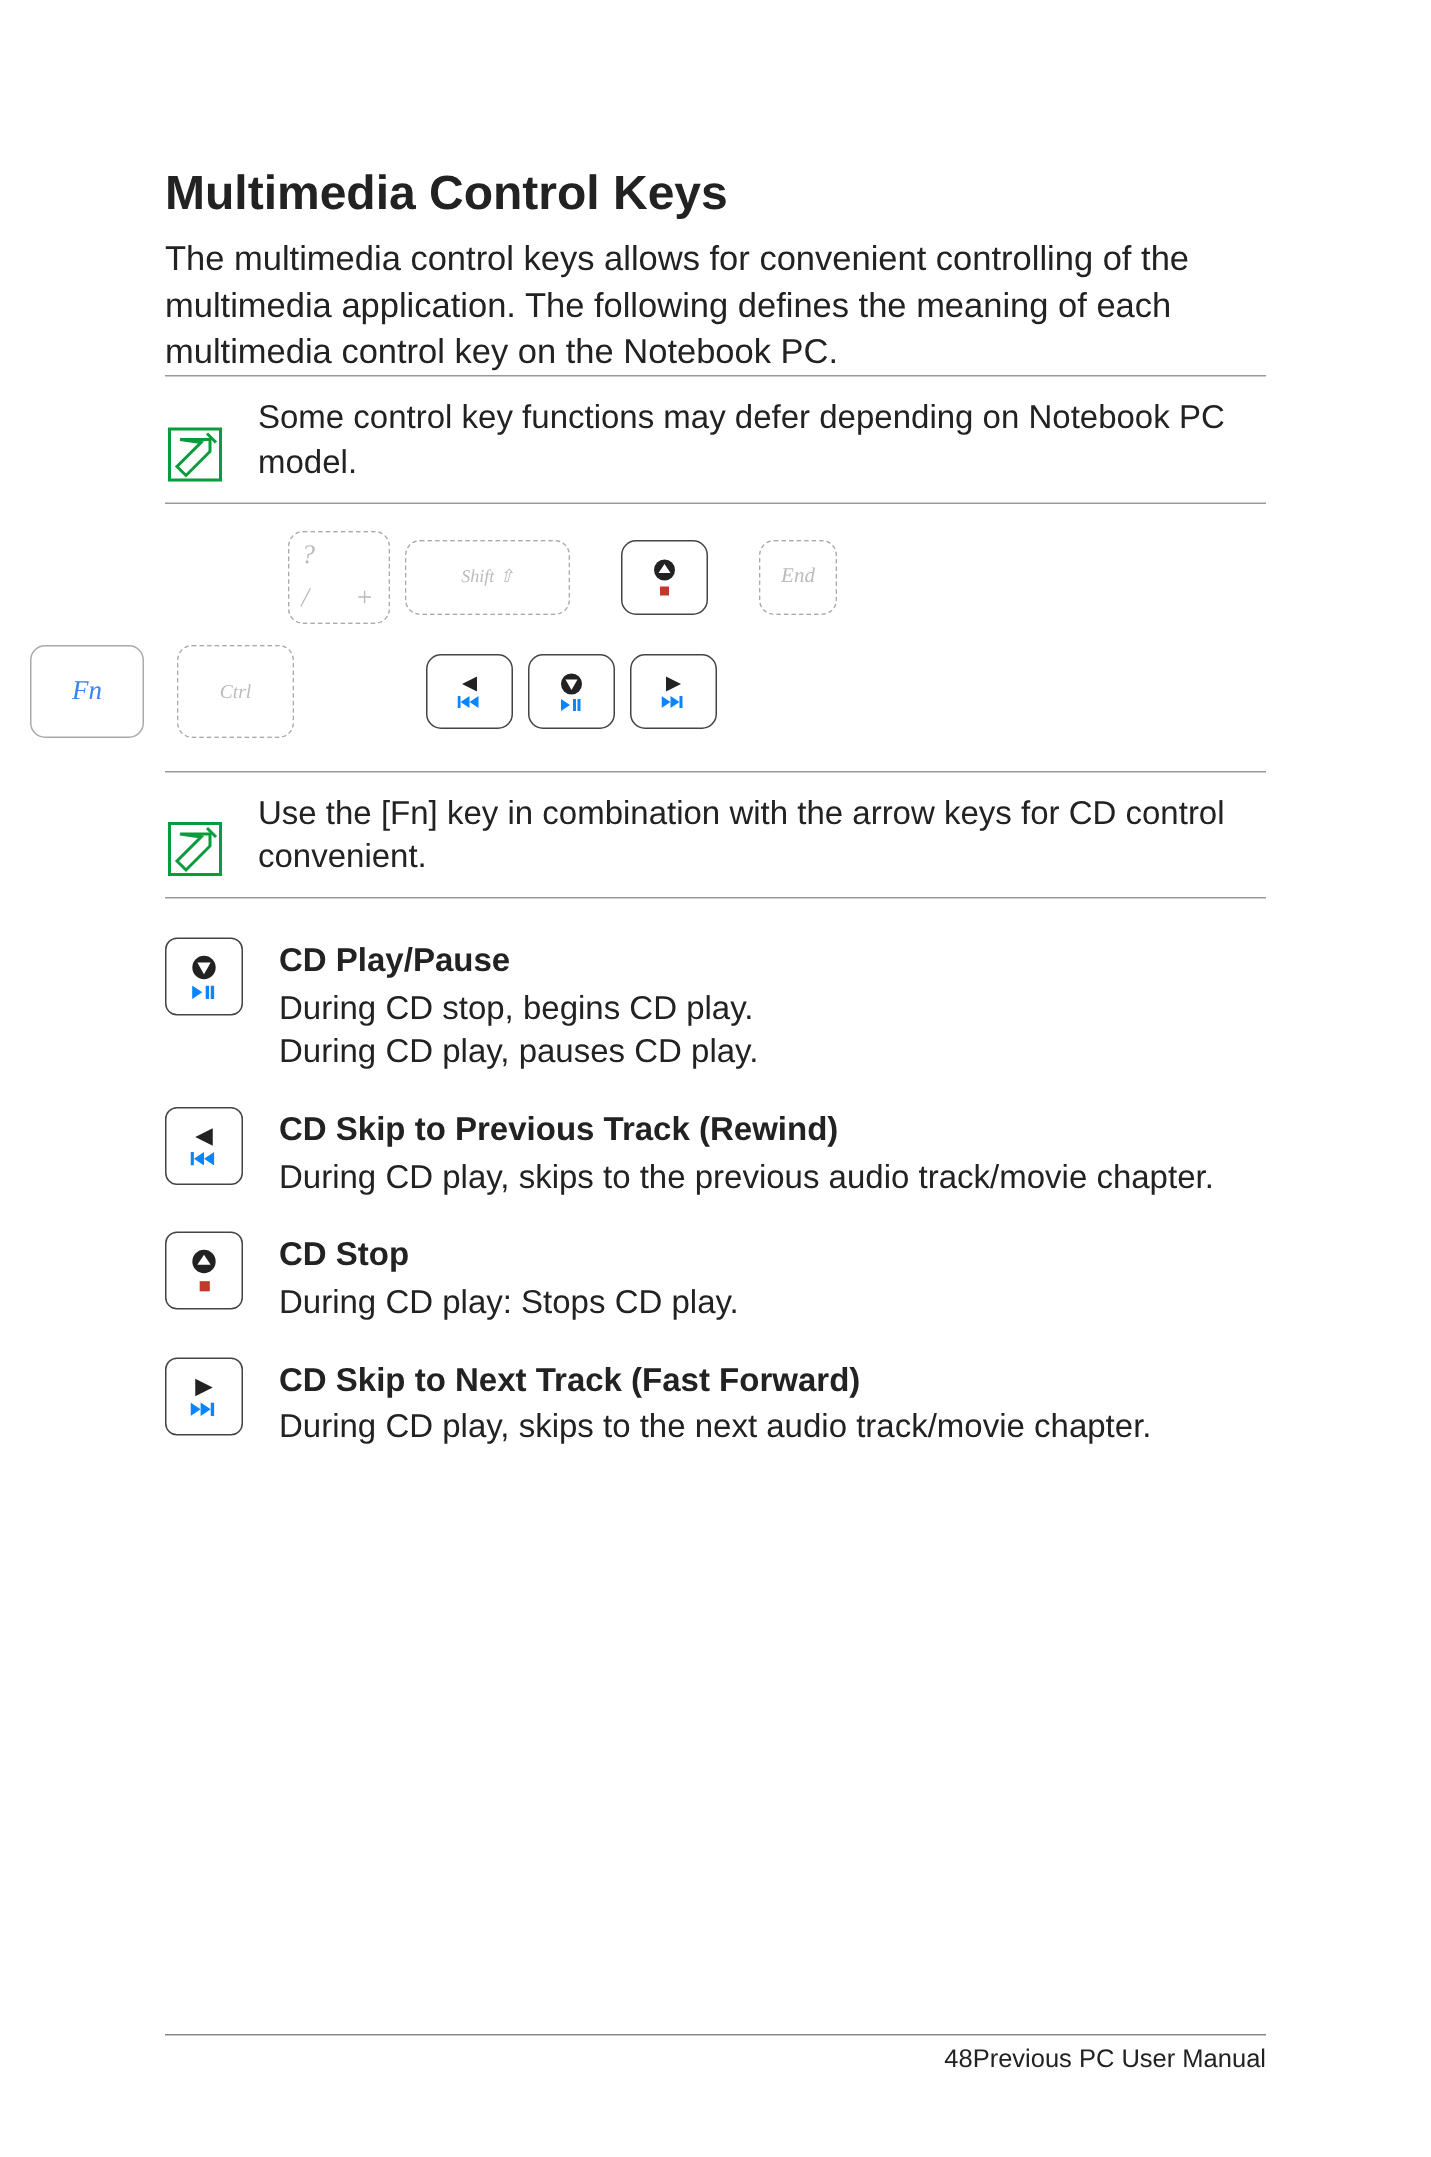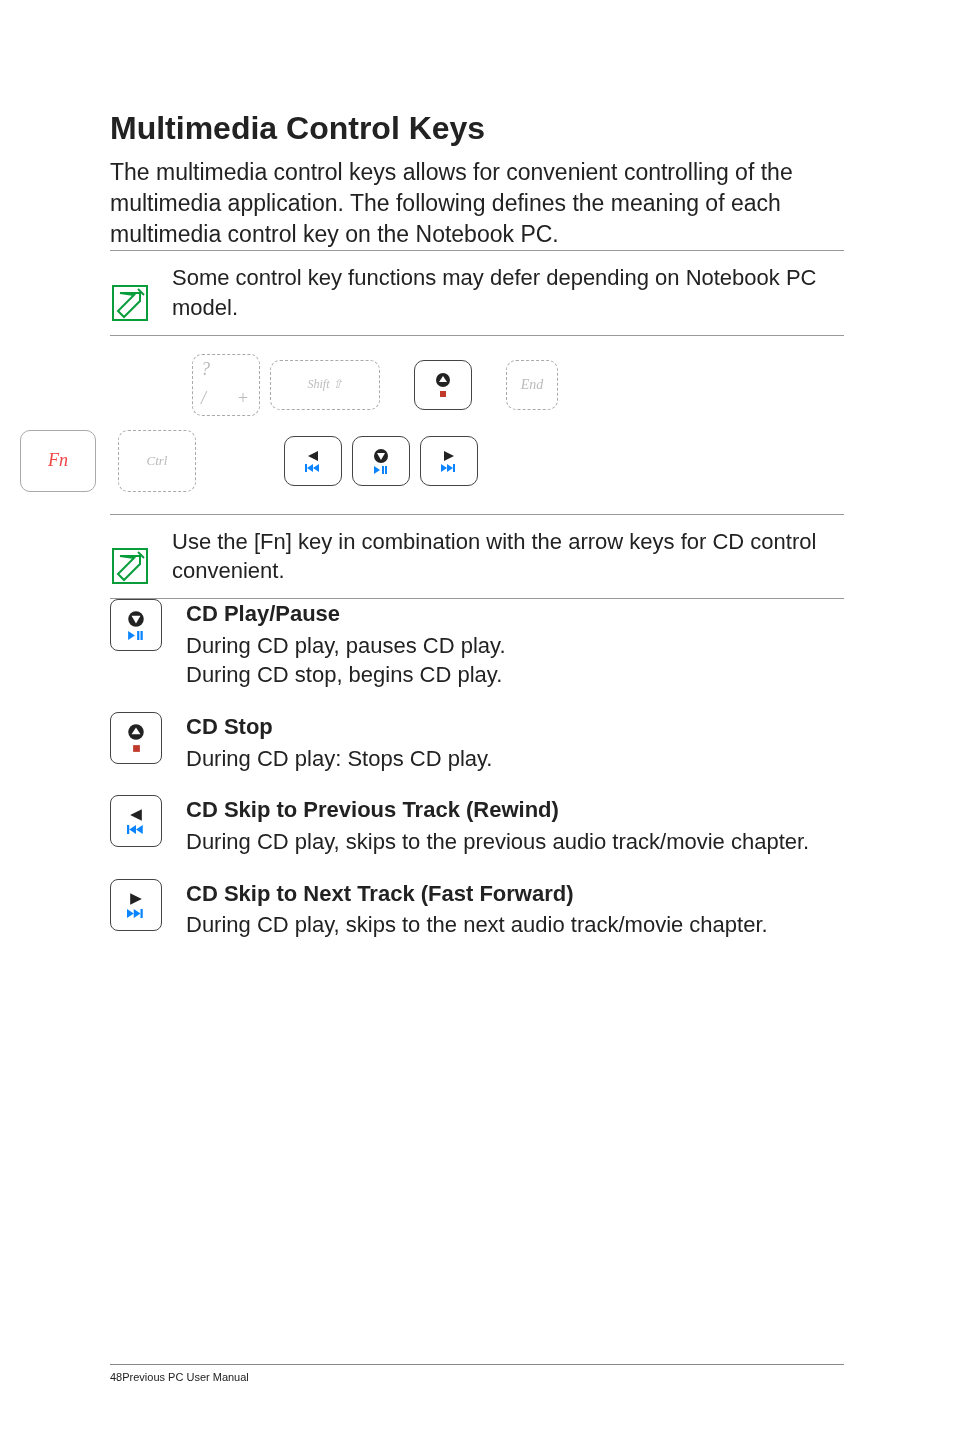--- a/index.html
+++ b/index.html
@@ -7,40 +7,40 @@
   .page { padding: 110px 110px 31px 110px; position: relative; height: 100%; }
   h1 { font-size: 32px; font-weight: 700; margin-bottom: 10px; }
   .intro { font-size: 23px; line-height: 1.35; margin-bottom: 0; }
   .note-block { border-top: 1px solid #999; border-bottom: 1px solid #999; padding: 12px 0; display: flex; gap: 22px; align-items: flex-end; }
   .note-icon { width: 40px; height: 40px; flex: 0 0 40px; }
   .note-text { font-size: 22px; line-height: 1.35; }
   .key-diagram { margin: 18px 0 22px -90px; display: flex; flex-direction: column; gap: 14px; }
   .key-row { display: flex; gap: 10px; align-items: center; }
   .key-row.top { margin-left: 172px; }
   .key { border: 1.5px solid #aaa; border-radius: 10px; background: #fff; display: flex; justify-content: center; align-items: center; position: relative; }
-  .key.fn { width: 76px; height: 62px; color: #ef4444; font-family: Georgia, serif; font-style: italic; font-size: 18px; }
+  .key.fn { width: 76px; height: 62px; color: #3b82f6; font-family: Georgia, serif; font-style: italic; font-size: 18px; }
   .key.ghost { border-style: dashed; color: #bbb; }
   .key.ghost.slash { width: 68px; height: 62px; }
   .key.ghost.shift { width: 110px; height: 50px; font-style: italic; font-size: 12px; }
   .key.ghost.ctrl { width: 78px; height: 62px; font-style: italic; font-size: 13px; margin-left:12px; }
   .key.ghost.end { width: 52px; height: 50px; font-style: italic; font-size: 14px; }
   .key.arrow { width: 58px; height: 50px; flex-direction: column; gap: 2px; }
   .ghost-inner { color: #bbb; font-style: italic; font-family: Georgia, serif; }
   .slash-inner { position: relative; width:100%; height:100%; }
   .slash-q { position:absolute; top:4px; left:8px; font-size:18px; font-style:italic; font-family: Georgia, serif; }
   .slash-s { position:absolute; bottom:6px; left:8px; font-size:18px; }
   .slash-p { position:absolute; bottom:6px; right:10px; font-size:18px; }
 
-  .func-list { display: flex; flex-direction: column; gap: 22px; }
+  .func-list { margin-top: 26px; display: flex; flex-direction: column; gap: 22px; }
   .func-item { display: flex; gap: 24px; align-items: flex-start; }
   .func-key { width: 52px; height: 52px; border: 1.5px solid #444; border-radius: 8px; display:flex; flex-direction:column; justify-content:center; align-items:center; gap:3px; flex: 0 0 52px; }
   .func-body { font-size: 22px; line-height: 1.35; }
   .func-title { font-weight: 700; margin-bottom: 2px; }
 
-  .footer { position: absolute; bottom: 55px; left: 110px; right: 110px; border-top: 1px solid #888; padding-top: 6px; display: flex; justify-content: flex-start; font-size: 11px; }
+  .footer { position: absolute; bottom: 55px; left: 110px; right: 110px; border-top: 1px solid #888; padding-top: 6px; display: flex; justify-content: flex-end; font-size: 17px; }
 </style>
 </head>
 <body>
 
 <div class="page">
   <h1>Multimedia Control Keys</h1>
   <p class="intro">The multimedia control keys allows for convenient controlling of the multimedia application. The following defines the meaning of each multimedia control key on the Notebook PC.</p>
 
   <div class="note-block">
     <span class="note-icon">
@@ -142,38 +142,22 @@
             <polygon points="5,5 13,5 9,12" fill="#fff"></polygon>
           </svg>
         <svg width="16" height="9" viewBox="0 0 14 8">
             <polygon points="0,0 6,4 0,8" fill="#0a84ff"></polygon>
             <rect x="8" y="0" width="2" height="8" fill="#0a84ff"></rect>
             <rect x="11" y="0" width="2" height="8" fill="#0a84ff"></rect>
           </svg>
       </div>
       <div class="func-body">
         <div class="func-title">CD Play/Pause</div>
+        <div>During CD stop, begins CD play.</div>
         <div>During CD play, pauses CD play.</div>
-        <div>During CD stop, begins CD play.</div>
-      </div>
-    </div>
-
-    <div class="func-item">
-      <div class="func-key">
-        <svg width="20" height="18" viewBox="0 0 18 16">
-            <circle cx="9" cy="8" r="7" fill="#222"></circle>
-            <polygon points="9,4 13,10 5,10" fill="#fff"></polygon>
-          </svg>
-        <svg width="9" height="9" viewBox="0 0 8 8">
-            <rect x="1" y="1" width="6" height="6" fill="#c0392b"></rect>
-          </svg>
-      </div>
-      <div class="func-body">
-        <div class="func-title">CD Stop</div>
-        <div>During CD play: Stops CD play.</div>
       </div>
     </div>
 
     <div class="func-item">
       <div class="func-key">
         <svg width="18" height="14" viewBox="0 0 14 12">
             <polygon points="2,6 12,1 12,11" fill="#222"></polygon>
           </svg>
         <svg width="18" height="9" viewBox="0 0 16 8">
             <rect x="0" y="0" width="2" height="8" fill="#0a84ff"></rect>
@@ -182,20 +166,36 @@
           </svg>
       </div>
       <div class="func-body">
         <div class="func-title">CD Skip to Previous Track (Rewind)</div>
         <div>During CD play, skips to the previous audio track/movie chapter.</div>
       </div>
     </div>
 
     <div class="func-item">
       <div class="func-key">
+        <svg width="20" height="18" viewBox="0 0 18 16">
+            <circle cx="9" cy="8" r="7" fill="#222"></circle>
+            <polygon points="9,4 13,10 5,10" fill="#fff"></polygon>
+          </svg>
+        <svg width="9" height="9" viewBox="0 0 8 8">
+            <rect x="1" y="1" width="6" height="6" fill="#c0392b"></rect>
+          </svg>
+      </div>
+      <div class="func-body">
+        <div class="func-title">CD Stop</div>
+        <div>During CD play: Stops CD play.</div>
+      </div>
+    </div>
+
+    <div class="func-item">
+      <div class="func-key">
         <svg width="18" height="14" viewBox="0 0 14 12">
             <polygon points="2,1 12,6 2,11" fill="#222"></polygon>
           </svg>
         <svg width="18" height="9" viewBox="0 0 16 8">
             <polygon points="0,0 6,4 0,8" fill="#0a84ff"></polygon>
             <polygon points="6,0 12,4 6,8" fill="#0a84ff"></polygon>
             <rect x="12" y="0" width="2" height="8" fill="#0a84ff"></rect>
           </svg>
       </div>
       <div class="func-body">

